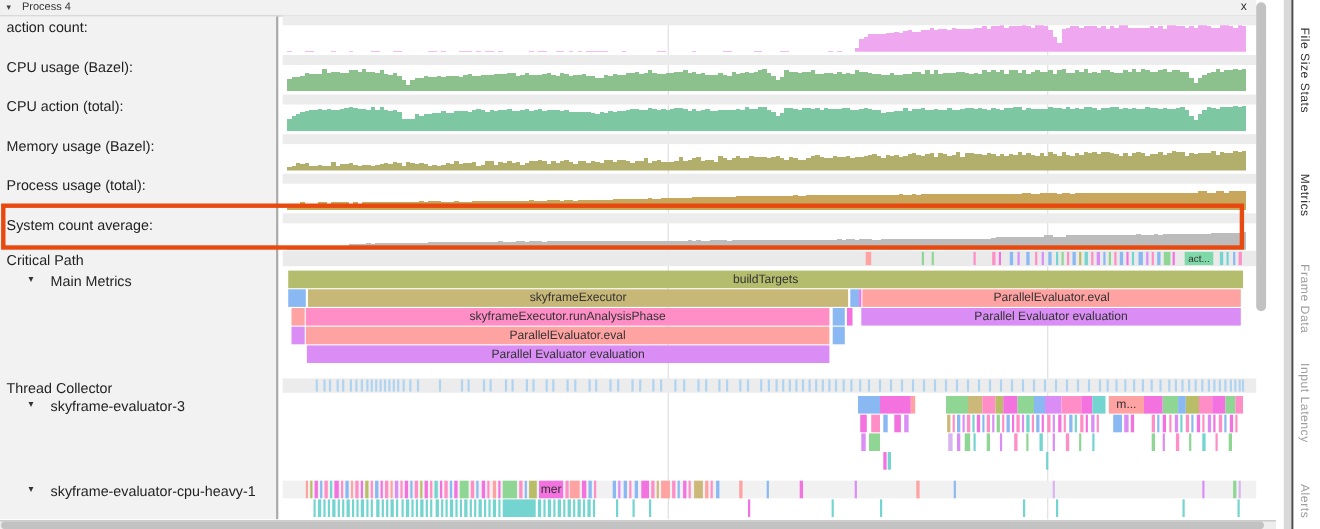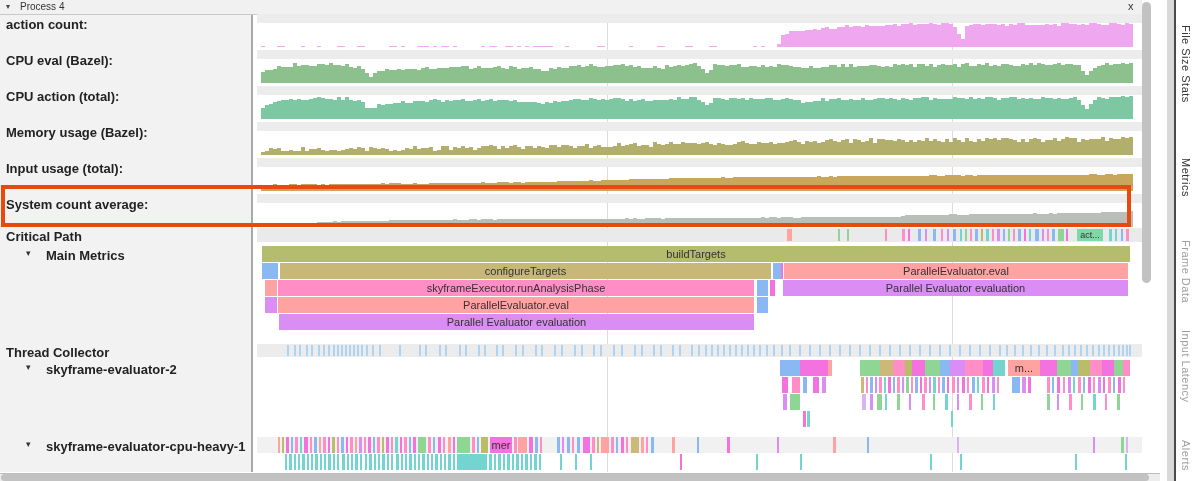--- a/index.html
+++ b/index.html
@@ -7,21 +7,21 @@
          font-family:"Liberation Sans",sans-serif;}
   
   .hdr{position:absolute;left:0;top:0;width:1142px;height:14px;background:#f1f1f1;
        border-bottom:1px solid #c9c9c9;}
   .hdr-arrow{position:absolute;left:6px;top:2px;font-size:8px;color:#444;line-height:10px;}
   .hdr-title{position:absolute;left:20px;top:1px;font-size:10px;color:#333;}
   .hdr-close{position:absolute;left:1128px;top:0px;font-size:11px;color:#333;cursor:pointer;}
   
   .label-col{position:absolute;left:0;top:15px;width:251px;height:457px;background:#f2f2f2;}
   .v-divider{position:absolute;left:251px;top:15px;width:2px;height:457px;background:#a9a9a9;}
-  .tlabel{position:absolute;font-size:13px;color:#222;white-space:nowrap;font-weight:bold;}
+  .tlabel{position:absolute;font-size:13px;color:#222;white-space:nowrap;}
   .tarrow{position:absolute;font-size:9px;color:#333;cursor:pointer;}
   
   .strip{position:absolute;background:#ececec;}
   .gridline{position:absolute;width:1px;background:#dcdcdc;}
   .chart-svg{position:absolute;}
   .span{position:absolute;overflow:hidden;text-align:center;font-size:11px;color:#333;
         line-height:16px;white-space:nowrap;}
   .tick{position:absolute;}
   .flagtext{font-size:9px;line-height:12px;}
   
@@ -186,21 +186,21 @@
         <rect x="844" y="2" width="4" height="22" fill="#efa7ef"></rect>
         <rect x="848" y="2" width="4" height="22" fill="#efa7ef"></rect>
         <rect x="852" y="0" width="4" height="24" fill="#efa7ef"></rect>
         <rect x="856" y="0" width="4" height="24" fill="#efa7ef"></rect>
         <rect x="860" y="1" width="4" height="23" fill="#efa7ef"></rect>
         <rect x="864" y="2" width="4" height="22" fill="#efa7ef"></rect>
         <rect x="868" y="0" width="4" height="24" fill="#efa7ef"></rect>
         <rect x="872" y="1" width="4" height="23" fill="#efa7ef"></rect>
       </svg>
       <div class="strip" style="left: 257px; top: 50px; width: 885px; height: 9px;"></div>
-      <div class="tlabel" style="left: 6px; top: 53px;">CPU eval (Bazel):</div>
+      <div class="tlabel" style="left: 6px; top: 53px;">CPU usage (Bazel):</div>
       <svg width="885" height="24" class="chart-svg" style="shape-rendering: crispedges; left: 257px; top: 59px; position: absolute;">
         <rect x="4" y="13" width="4" height="11" fill="#8cc08c"></rect>
         <rect x="8" y="11" width="4" height="13" fill="#8cc08c"></rect>
         <rect x="12" y="11" width="4" height="13" fill="#8cc08c"></rect>
         <rect x="16" y="10" width="4" height="14" fill="#8cc08c"></rect>
         <rect x="20" y="7" width="4" height="17" fill="#8cc08c"></rect>
         <rect x="24" y="8" width="4" height="16" fill="#8cc08c"></rect>
         <rect x="28" y="8" width="4" height="16" fill="#8cc08c"></rect>
         <rect x="32" y="8" width="4" height="16" fill="#8cc08c"></rect>
         <rect x="36" y="4" width="4" height="20" fill="#8cc08c"></rect>
@@ -852,21 +852,21 @@
         <rect x="844" y="6" width="4" height="18" fill="#b2af6c"></rect>
         <rect x="848" y="10" width="4" height="14" fill="#b2af6c"></rect>
         <rect x="852" y="7" width="4" height="17" fill="#b2af6c"></rect>
         <rect x="856" y="8" width="4" height="16" fill="#b2af6c"></rect>
         <rect x="860" y="8" width="4" height="16" fill="#b2af6c"></rect>
         <rect x="864" y="6" width="4" height="18" fill="#b2af6c"></rect>
         <rect x="868" y="7" width="4" height="17" fill="#b2af6c"></rect>
         <rect x="872" y="6" width="4" height="18" fill="#b2af6c"></rect>
       </svg>
       <div class="strip" style="left: 257px; top: 158px; width: 885px; height: 9px;"></div>
-      <div class="tlabel" style="left: 6px; top: 161px;">Input usage (total):</div>
+      <div class="tlabel" style="left: 6px; top: 161px;">Process usage (total):</div>
       <svg width="885" height="24" class="chart-svg" style="shape-rendering: crispedges; left: 257px; top: 167px; position: absolute;">
         <rect x="4" y="18" width="4" height="6" fill="#c8a65c"></rect>
         <rect x="8" y="18" width="4" height="6" fill="#c8a65c"></rect>
         <rect x="12" y="18" width="4" height="6" fill="#c8a65c"></rect>
         <rect x="16" y="17" width="4" height="7" fill="#c8a65c"></rect>
         <rect x="20" y="18" width="4" height="6" fill="#c8a65c"></rect>
         <rect x="24" y="18" width="4" height="6" fill="#c8a65c"></rect>
         <rect x="28" y="18" width="4" height="6" fill="#c8a65c"></rect>
         <rect x="32" y="17" width="4" height="7" fill="#c8a65c"></rect>
         <rect x="36" y="17" width="4" height="7" fill="#c8a65c"></rect>
@@ -1338,21 +1338,21 @@
       <div class="span" style="left: 1066px; top: 229px; width: 2px; height: 12px; background: rgb(244, 114, 224);"></div>
       <div class="span flagtext" style="left: 1077px; top: 229px; width: 26px; height: 12px; background: rgb(127, 216, 168);">act...</div>
       <div class="span" style="left: 1109px; top: 229px; width: 3px; height: 12px; background: rgb(116, 212, 207);"></div>
       <div class="span" style="left: 1115px; top: 229px; width: 2px; height: 12px; background: rgb(116, 212, 207);"></div>
       <div class="span" style="left: 1121px; top: 229px; width: 2px; height: 12px; background: rgb(138, 184, 242);"></div>
       <div class="span" style="left: 1126px; top: 229px; width: 3px; height: 12px; background: rgb(255, 141, 198);"></div>
       <div class="tarrow" style="left: 26px; top: 248px;">▾</div>
       <div class="tlabel" style="left: 46px; top: 248px;">Main Metrics</div>
       <div class="span" style="left: 262px; top: 246px; width: 868px; height: 16px; background: rgb(180, 188, 109);">buildTargets</div>
       <div class="span" style="left: 262px; top: 263px; width: 16px; height: 16px; background: rgb(138, 184, 242);"></div>
-      <div class="span" style="left: 280px; top: 263px; width: 491px; height: 16px; background: rgb(200, 184, 120);">configureTargets</div>
+      <div class="span" style="left: 280px; top: 263px; width: 491px; height: 16px; background: rgb(200, 184, 120);">skyframeExecutor</div>
       <div class="span" style="left: 773px; top: 263px; width: 8px; height: 16px; background: rgb(138, 184, 242);"></div>
       <div class="span" style="left: 781px; top: 263px; width: 2px; height: 16px; background: rgb(244, 114, 224);"></div>
       <div class="span" style="left: 784px; top: 263px; width: 344px; height: 16px; background: rgb(255, 162, 162);">ParallelEvaluator.eval</div>
       <div class="span" style="left: 265px; top: 280px; width: 12px; height: 16px; background: rgb(255, 162, 162);"></div>
       <div class="span" style="left: 278px; top: 280px; width: 476px; height: 16px; background: rgb(255, 141, 198);">skyframeExecutor.runAnalysisPhase</div>
       <div class="span" style="left: 757px; top: 280px; width: 11px; height: 16px; background: rgb(138, 184, 242);"></div>
       <div class="span" style="left: 770px; top: 280px; width: 5px; height: 16px; background: rgb(244, 114, 224);"></div>
       <div class="span" style="left: 783px; top: 280px; width: 345px; height: 16px; background: rgb(217, 141, 245);">Parallel Evaluator evaluation</div>
       <div class="span" style="left: 265px; top: 297px; width: 12px; height: 16px; background: rgb(217, 141, 245);"></div>
       <div class="span" style="left: 278px; top: 297px; width: 476px; height: 16px; background: rgb(255, 162, 162);">ParallelEvaluator.eval</div>
@@ -1460,21 +1460,21 @@
       <div class="tick" style="left: 1092px; top: 345px; width: 2px; height: 11px; background: rgb(174, 212, 242);"></div>
       <div class="tick" style="left: 1098px; top: 345px; width: 2px; height: 11px; background: rgb(174, 212, 242);"></div>
       <div class="tick" style="left: 1103px; top: 345px; width: 2px; height: 11px; background: rgb(174, 212, 242);"></div>
       <div class="tick" style="left: 1108px; top: 345px; width: 2px; height: 11px; background: rgb(174, 212, 242);"></div>
       <div class="tick" style="left: 1113px; top: 345px; width: 2px; height: 11px; background: rgb(174, 212, 242);"></div>
       <div class="tick" style="left: 1118px; top: 345px; width: 2px; height: 11px; background: rgb(174, 212, 242);"></div>
       <div class="tick" style="left: 1122px; top: 345px; width: 2px; height: 11px; background: rgb(174, 212, 242);"></div>
       <div class="tick" style="left: 1126px; top: 345px; width: 2px; height: 11px; background: rgb(174, 212, 242);"></div>
       <div class="tick" style="left: 1129px; top: 345px; width: 2px; height: 11px; background: rgb(174, 212, 242);"></div>
       <div class="tarrow" style="left: 26px; top: 362px;">▾</div>
-      <div class="tlabel" style="left: 46px; top: 362px;">skyframe-evaluator-2</div>
+      <div class="tlabel" style="left: 46px; top: 362px;">skyframe-evaluator-3</div>
       <div class="span" style="left: 780px; top: 360px; width: 20px; height: 16px; background: rgb(138, 184, 242);"></div>
       <div class="span" style="left: 800px; top: 360px; width: 28px; height: 16px; background: rgb(244, 114, 224);"></div>
       <div class="span" style="left: 828px; top: 360px; width: 4px; height: 16px; background: rgb(255, 162, 162);"></div>
       <div class="span" style="left: 860px; top: 360px; width: 20px; height: 16px; background: rgb(143, 214, 148);"></div>
       <div class="span" style="left: 880px; top: 360px; width: 13px; height: 16px; background: rgb(204, 185, 122);"></div>
       <div class="span" style="left: 893px; top: 360px; width: 12px; height: 16px; background: rgb(255, 141, 198);"></div>
       <div class="span" style="left: 905px; top: 360px; width: 7px; height: 16px; background: rgb(185, 189, 104);"></div>
       <div class="span" style="left: 912px; top: 360px; width: 13px; height: 16px; background: rgb(244, 114, 224);"></div>
       <div class="span" style="left: 925px; top: 360px; width: 15px; height: 16px; background: rgb(143, 214, 148);"></div>
       <div class="span" style="left: 940px; top: 360px; width: 10px; height: 16px; background: rgb(138, 184, 242);"></div>

